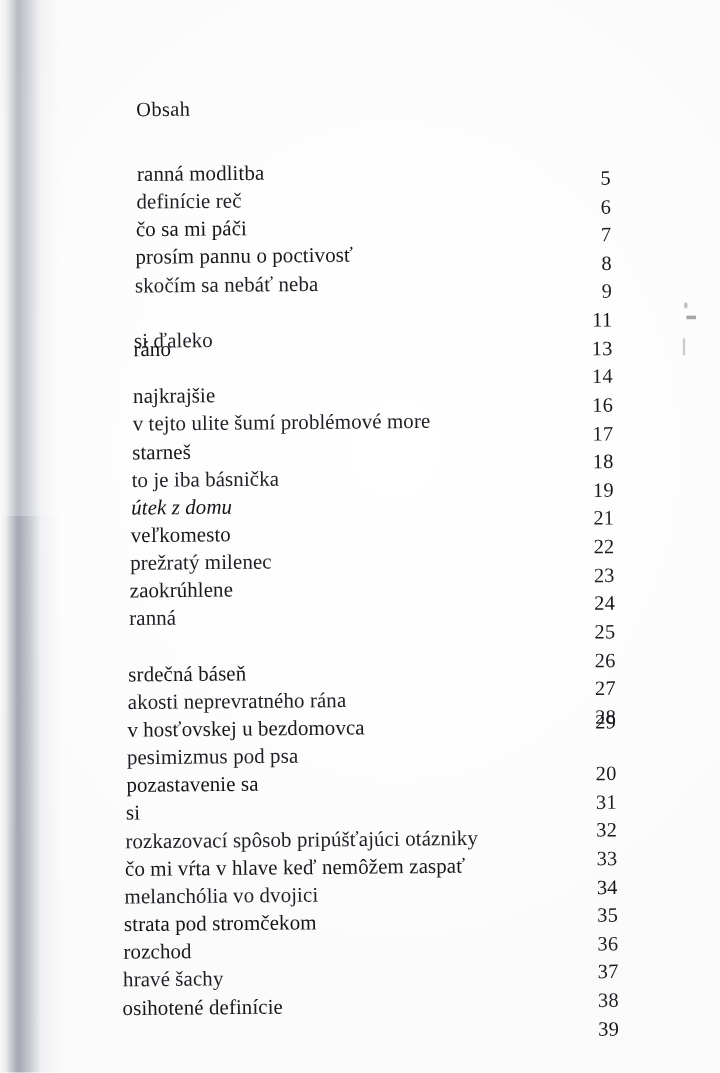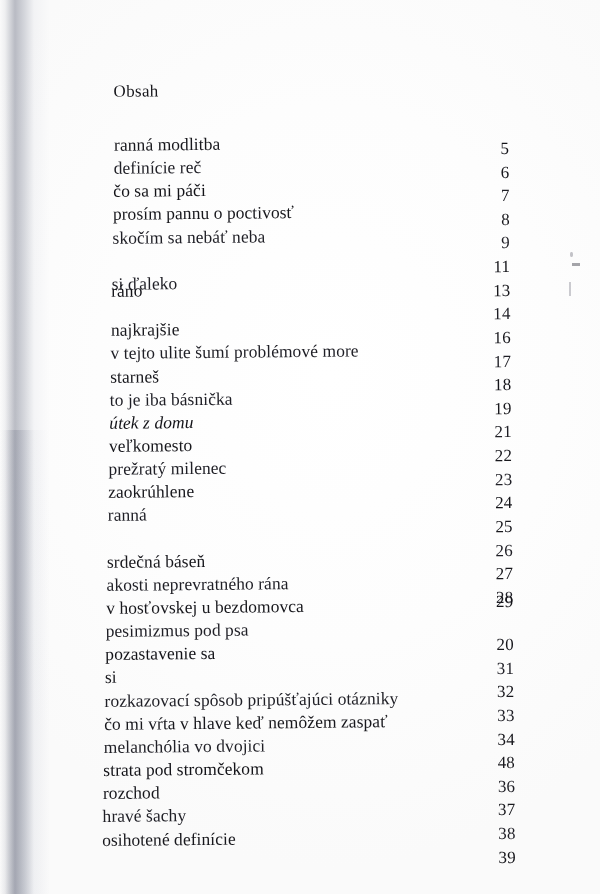--- a/index.html
+++ b/index.html
@@ -179,21 +179,21 @@
         <div class="toc-entry-page ink-a" style="top: 637.02px; left: 472px;">20</div>
         <div class="toc-entry-title ink-c" style="top: 642.3px; left: 103.36px;">pozastavenie sa</div>
         <div class="toc-entry-page ink-b" style="top: 660.64px; left: 472px;">31</div>
         <div class="toc-entry-title ink-a" style="top: 665.45px; left: 102.74px;">si</div>
         <div class="toc-entry-page ink-a" style="top: 684.26px; left: 472px;">32</div>
         <div class="toc-entry-title ink-b" style="top: 688.6px; left: 102.12px;">rozkazovací spôsob pripúšťajúci otázniky</div>
         <div class="toc-entry-page ink-b" style="top: 707.88px; left: 472px;">33</div>
         <div class="toc-entry-title ink-a" style="top: 711.75px; left: 101.5px;">čo mi vŕta v hlave keď nemôžem zaspať</div>
         <div class="toc-entry-page ink-c" style="top: 731.5px; left: 472px;">34</div>
         <div class="toc-entry-title ink-b" style="top: 734.9px; left: 100.88px;">melanchólia vo dvojici</div>
-        <div class="toc-entry-page ink-a" style="top: 755.12px; left: 472px;">48</div>
+        <div class="toc-entry-page ink-a" style="top: 755.12px; left: 472px;">35</div>
         <div class="toc-entry-title ink-c" style="top: 758.05px; left: 100.26px;">strata pod stromčekom</div>
         <div class="toc-entry-page ink-b" style="top: 778.74px; left: 472px;">36</div>
         <div class="toc-entry-title ink-a" style="top: 781.2px; left: 99.64px;">rozchod</div>
         <div class="toc-entry-page ink-a" style="top: 802.36px; left: 472px;">37</div>
         <div class="toc-entry-title ink-b" style="top: 804.35px; left: 99.02px;">hravé šachy</div>
         <div class="toc-entry-page ink-b" style="top: 825.98px; left: 472px;">38</div>
         <div class="toc-entry-title ink-a" style="top: 827.5px; left: 98.4px;">osihotené definície</div>
         <div class="toc-entry-page ink-c" style="top: 849.6px; left: 472px;">39</div>
       </div>
 

